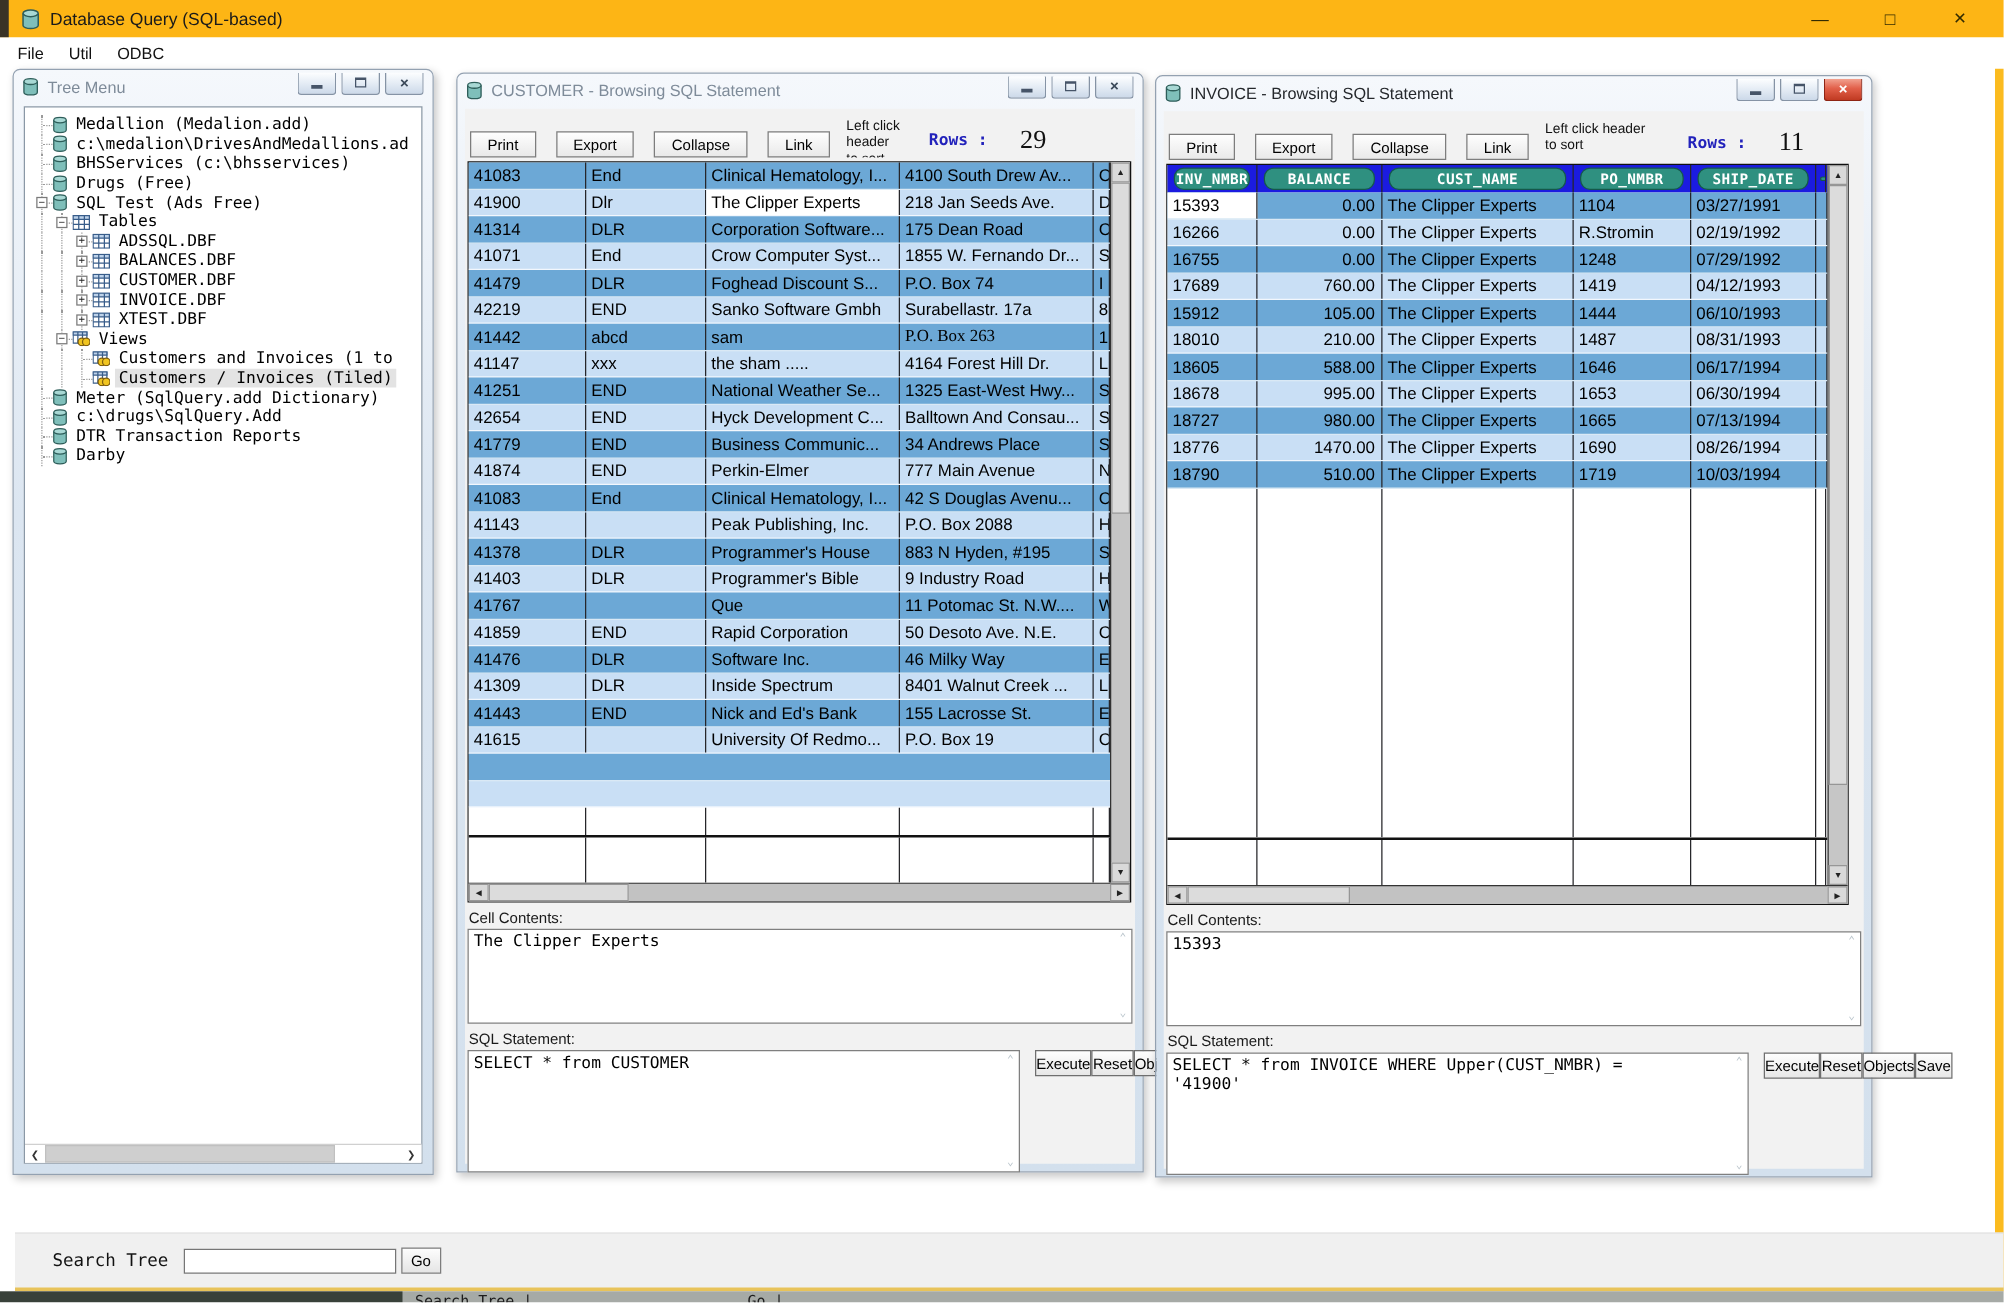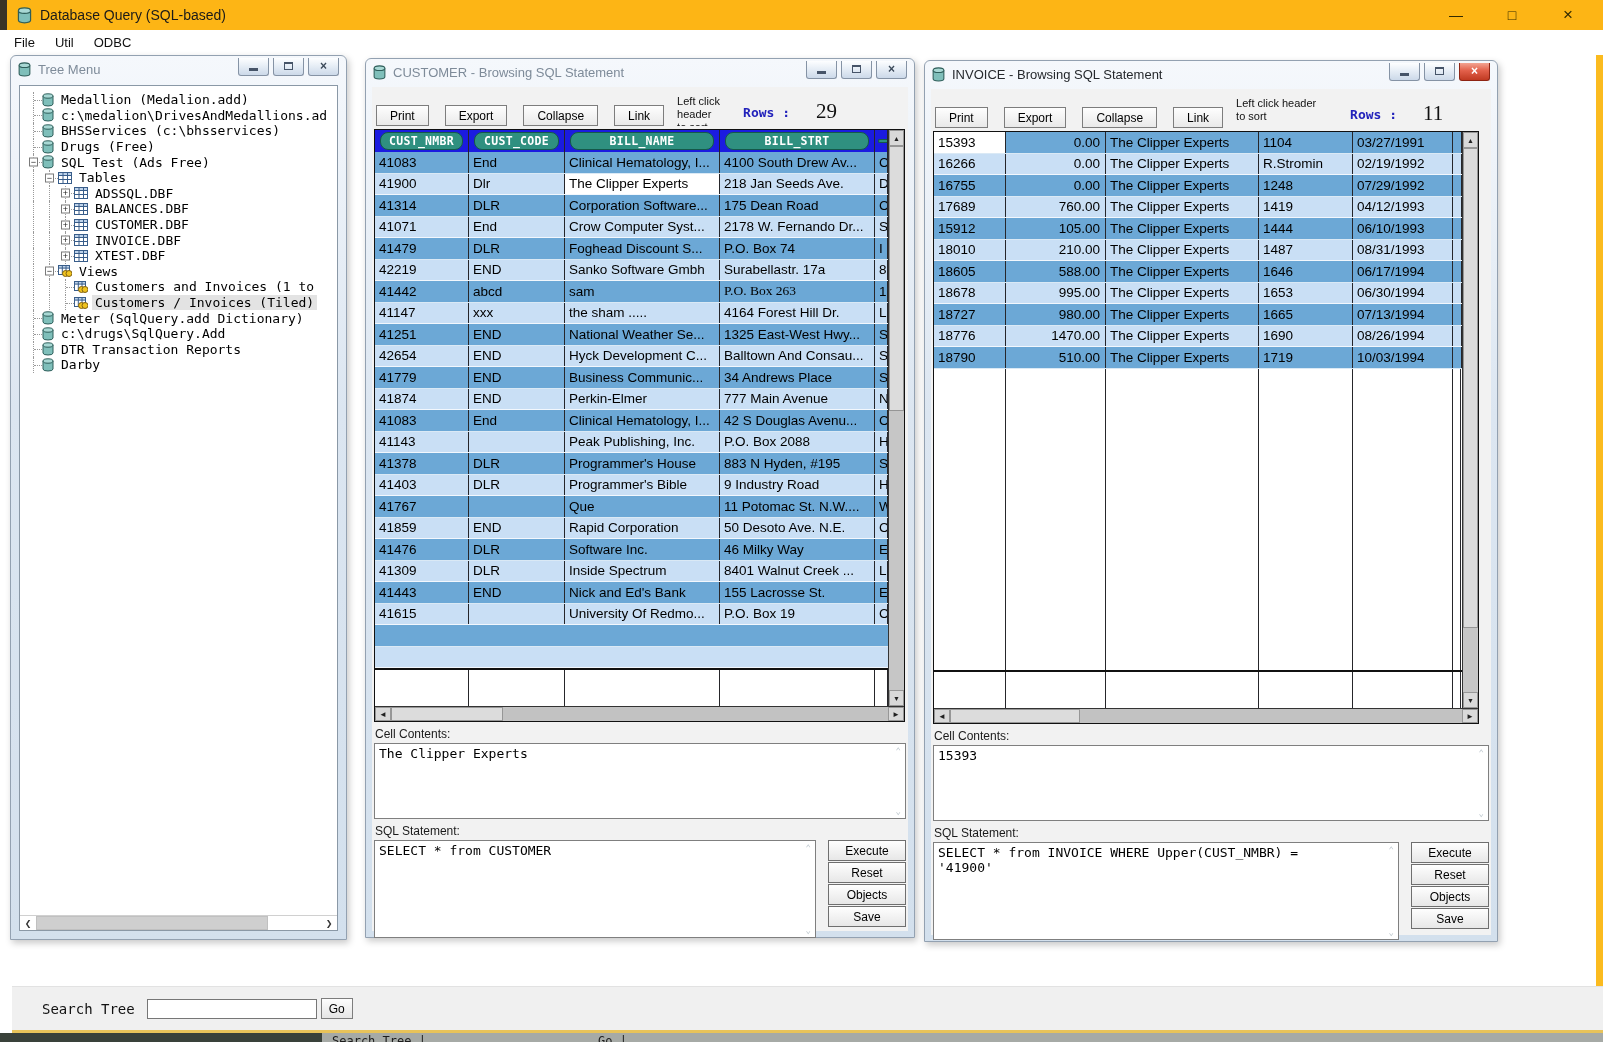--- a/index.html
+++ b/index.html
@@ -86,21 +86,21 @@
   .grid .hscroll { border-top:1px solid #333; }
 
   .sec-label { font-size:12px; color:#1a1a1a; margin:5px 0 2px 1px; }
   .txtbox { background:#fff; border:1px solid #7f7f7f; font-family:"DejaVu Sans Mono",monospace; font-size:13px;
             padding:2px 16px 2px 4px; position:relative; white-space:pre-wrap; overflow:hidden; color:#000; }
   .txtbox .chev-t { position:absolute; top:2px; right:4px; color:#B9C4CB; font-size:9px; }
   .txtbox .chev-b { position:absolute; bottom:2px; right:4px; color:#B9C4CB; font-size:9px; }
   .cellbox { height:76px; }
   .sql-flex { display:flex; align-items:flex-start; }
   .sqlbox { flex:1; height:98px; }
-  .actions { width:78px; margin-left:12px; display:flex; flex-direction:column; }
+  .actions { width:78px; margin-left:12px; display:flex; flex-direction:row; }
   .act-btn { height:21px; margin-bottom:1px; background:linear-gradient(#FEFEFE,#E7E7E7); border:1px solid #6f6f6f;
              font-size:12px; display:flex; align-items:center; justify-content:center; }
 
   
   .footer-bar { position:absolute; left:12px; right:0; bottom:9px; height:47px; background:#F0F0F0; border-top:1px solid #E2E2E2;
                 border-bottom:3px solid #E8C35A; display:flex; align-items:center; padding-left:30px; }
   .foot-label { font-family:"DejaVu Sans Mono",monospace; font-size:14px; color:#111; margin-right:12px; }
   .foot-input { width:170px; height:20px; border:1px solid #767676; background:#fff; font-size:13px; padding:0 4px; }
   .go-btn { margin-left:4px; height:21px; padding:0 7px; background:linear-gradient(#FDFDFD,#E5E5E5); border:1px solid #7d7d7d; font-size:12px;
             display:flex; align-items:center; }
@@ -441,37 +441,20 @@
           <div class="tb-btn">Collapse</div>
           <div class="tb-btn">Link</div>
         </div>
       <div class="hint narrow">Left click header to sort</div>
       <span class="rows-label">Rows :</span>
       <span class="rows-val">29</span>
     </div>
     <div class="grid">
       <div class="grid-main">
         <div class="gcols">
-          <div class="hrow" id="customer-header">
-              <div class="hcell" style="width: 94px;">
-                <div class="pill" style="display: block;">CUST_NMBR</div>
-              </div>
-              <div class="hcell" style="width: 96px;">
-                <div class="pill" style="display: block;">CUST_CODE</div>
-              </div>
-              <div class="hcell" style="width: 155px;">
-                <div class="pill" style="display: block;">BILL_NAME</div>
-              </div>
-              <div class="hcell" style="width: 155px;">
-                <div class="pill" style="display: block;">BILL_STRT</div>
-              </div>
-              <div class="hcell" style="width: 13px;">
-                <div class="pill pill-sliver"></div>
-              </div>
-            </div>
           <div id="customer-rows" style="display:contents;"><div class="drow dark">
                 <div class="dcell" style="width: 94px;">41083</div>
                 <div class="dcell" style="width: 96px;">End</div>
                 <div class="dcell" style="width: 155px;">Clinical Hematology, I...</div>
                 <div class="dcell" style="width: 155px;">4100 South Drew Av...</div>
                 <div class="dcell" style="width: 13px;">C</div>
               </div><div class="drow light">
                 <div class="dcell" style="width: 94px;">41900</div>
                 <div class="dcell" style="width: 96px;">Dlr</div>
                 <div class="dcell sel" style="width: 155px;">The Clipper Experts</div>
@@ -480,21 +463,21 @@
               </div><div class="drow dark">
                 <div class="dcell" style="width: 94px;">41314</div>
                 <div class="dcell" style="width: 96px;">DLR</div>
                 <div class="dcell" style="width: 155px;">Corporation Software...</div>
                 <div class="dcell" style="width: 155px;">175 Dean Road</div>
                 <div class="dcell" style="width: 13px;">C</div>
               </div><div class="drow light">
                 <div class="dcell" style="width: 94px;">41071</div>
                 <div class="dcell" style="width: 96px;">End</div>
                 <div class="dcell" style="width: 155px;">Crow Computer Syst...</div>
-                <div class="dcell" style="width: 155px;">2178 W. Fernando Dr...</div>
+                <div class="dcell" style="width: 155px;">1855 W. Fernando Dr...</div>
                 <div class="dcell" style="width: 13px;">S</div>
               </div><div class="drow dark">
                 <div class="dcell" style="width: 94px;">41479</div>
                 <div class="dcell" style="width: 96px;">DLR</div>
                 <div class="dcell" style="width: 155px;">Foghead Discount S...</div>
                 <div class="dcell" style="width: 155px;">P.O. Box 74</div>
                 <div class="dcell" style="width: 13px;">I</div>
               </div><div class="drow light">
                 <div class="dcell" style="width: 94px;">42219</div>
                 <div class="dcell" style="width: 96px;">END</div>
@@ -671,20 +654,40 @@
           <div class="tb-btn">Collapse</div>
           <div class="tb-btn">Link</div>
         </div>
       <div class="hint wide">Left click header to sort</div>
       <span class="rows-label">Rows :</span>
       <span class="rows-val">11</span>
     </div>
     <div class="grid">
       <div class="grid-main">
         <div class="gcols">
+          <div class="hrow" id="invoice-header">
+              <div class="hcell" style="width: 72px;">
+                <div class="pill" style="display: block;">INV_NMBR</div>
+              </div>
+              <div class="hcell" style="width: 100px;">
+                <div class="pill" style="display: block;">BALANCE</div>
+              </div>
+              <div class="hcell" style="width: 153px;">
+                <div class="pill" style="display: block;">CUST_NAME</div>
+              </div>
+              <div class="hcell" style="width: 94px;">
+                <div class="pill" style="display: block;">PO_NMBR</div>
+              </div>
+              <div class="hcell" style="width: 100px;">
+                <div class="pill" style="display: block;">SHIP_DATE</div>
+              </div>
+              <div class="hcell" style="width: 8px;">
+                <div class="pill pill-sliver"></div>
+              </div>
+            </div>
           <div id="invoice-rows" style="display:contents;"><div class="drow dark">
                 <div class="dcell sel" style="width: 72px;">15393</div>
                 <div class="dcell num" style="width: 100px;">0.00</div>
                 <div class="dcell" style="width: 153px;">The Clipper Experts</div>
                 <div class="dcell" style="width: 94px;">1104</div>
                 <div class="dcell" style="width: 100px;">03/27/1991</div>
                 <div class="dcell" style="width: 8px;"></div>
               </div><div class="drow light">
                 <div class="dcell" style="width: 72px;">16266</div>
                 <div class="dcell num" style="width: 100px;">0.00</div>

